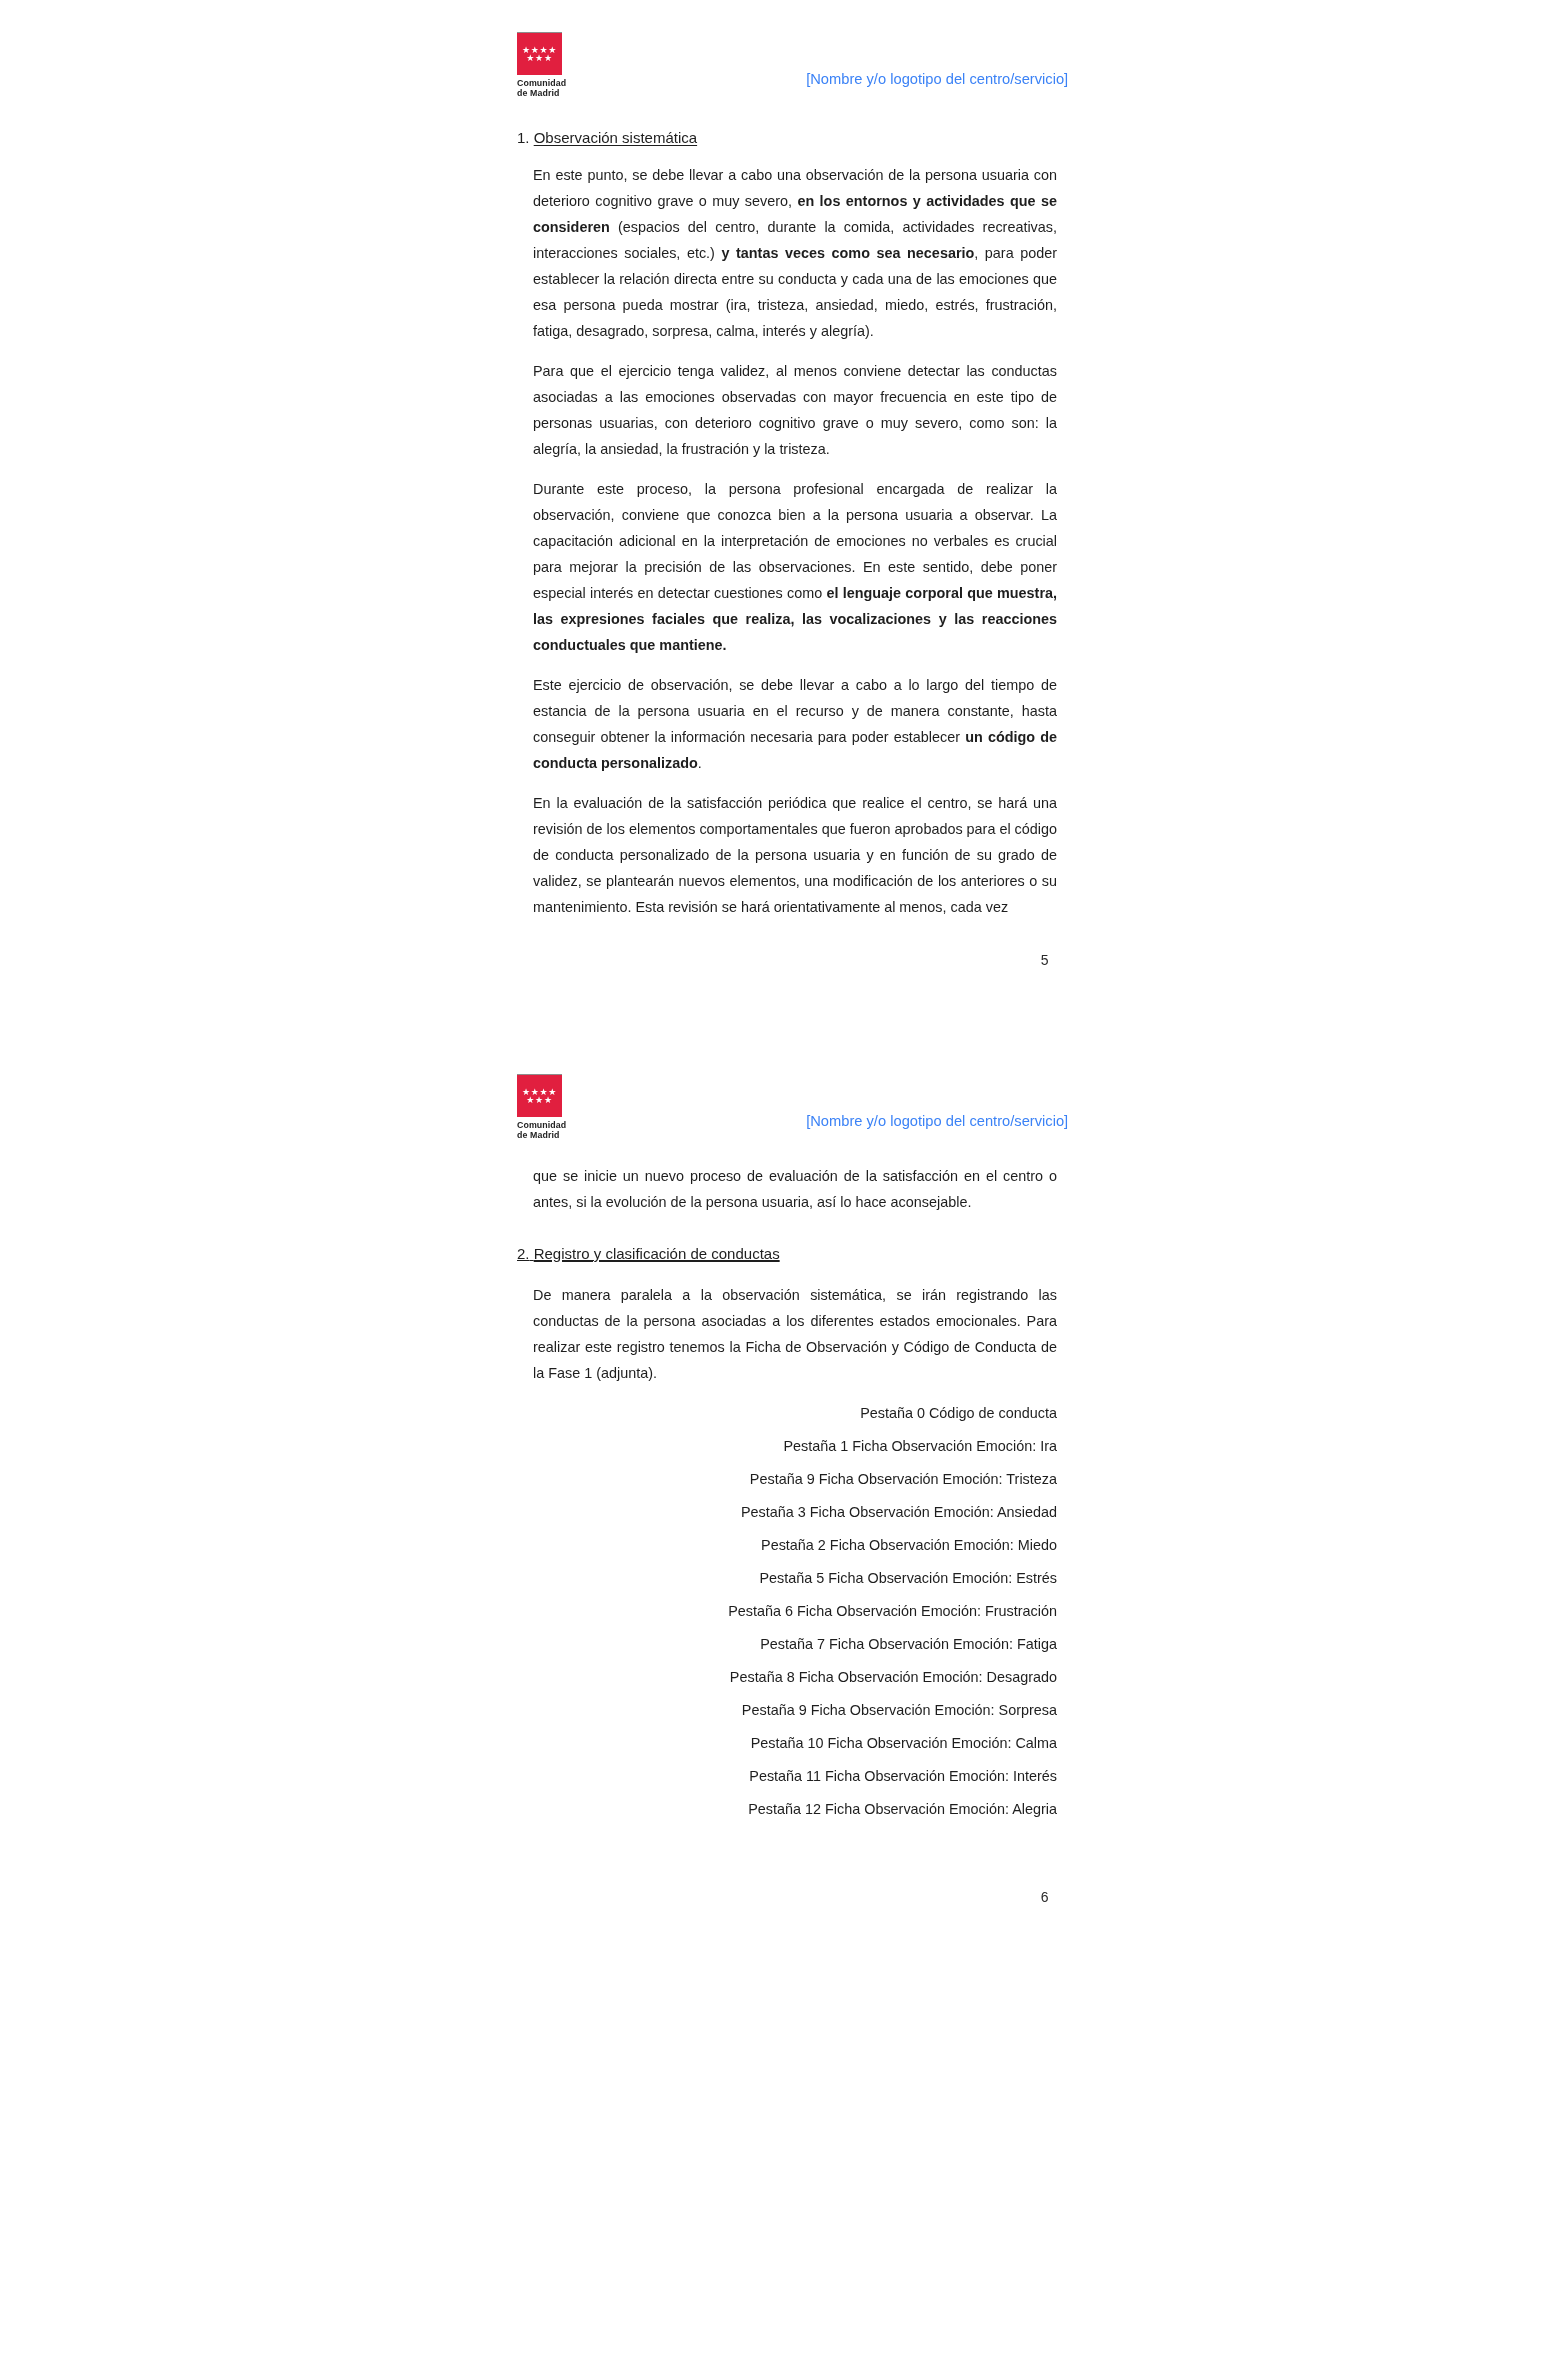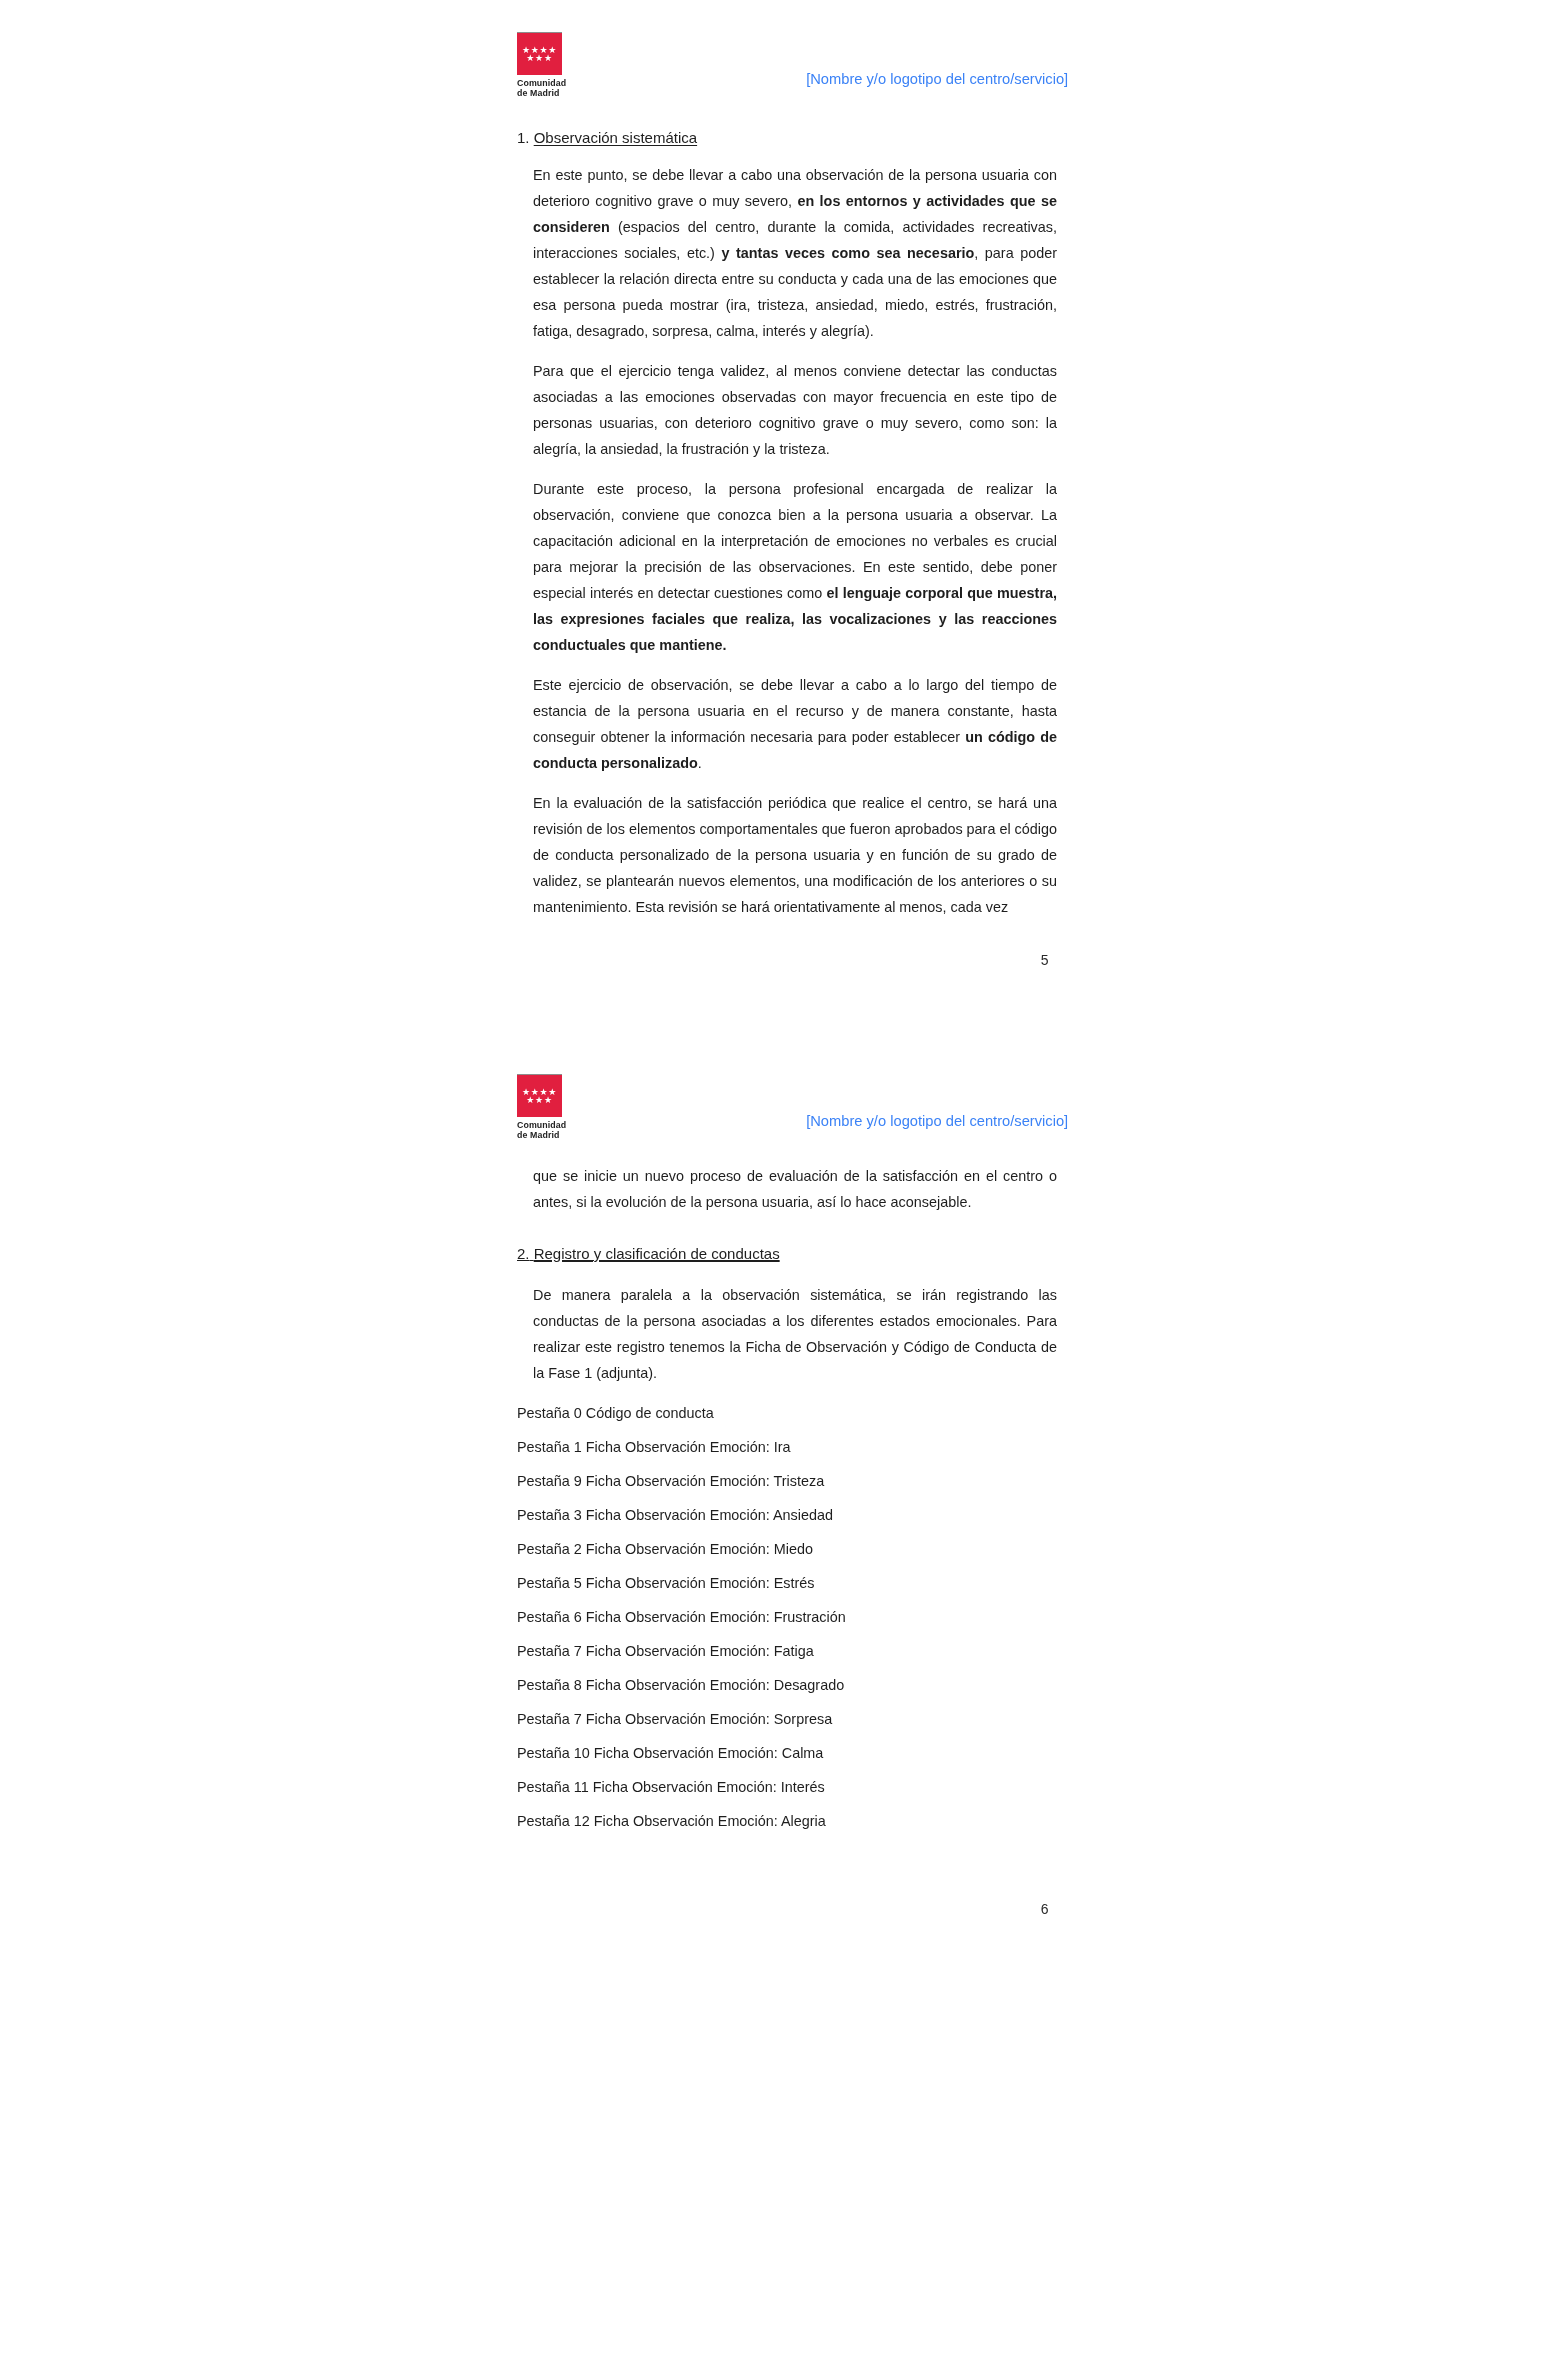--- a/index.html
+++ b/index.html
@@ -79,24 +79,24 @@
     margin: 0 0 14px 16px;
     font-size: 14.4px;
     line-height: 26px;
     text-align: justify;
     color: #1e1e1e;
   }
   .intro-par { margin-top: 22.4px; }
   .b { font-weight: 700; }
 
   .tab-line {
-    margin: 8px 0 7px 0;
+    margin: 0 0 7px 0;
     font-size: 14.4px;
     line-height: 26px;
-    text-align: left;
+    text-align: right;
   }
 
   .page-number {
     margin: 31px 0 0 0;
     text-align: right;
     padding-right: 8.4px;
     font-size: 14px;
     line-height: 19.6px;
     color: #2a2a2a;
   }
@@ -154,20 +154,20 @@
 
   <p class="tab-line">Pestaña 0 Código de conducta</p>
   <p class="tab-line">Pestaña 1 Ficha Observación Emoción: Ira</p>
   <p class="tab-line">Pestaña 9 Ficha Observación Emoción: Tristeza</p>
   <p class="tab-line">Pestaña 3 Ficha Observación Emoción: Ansiedad</p>
   <p class="tab-line">Pestaña 2 Ficha Observación Emoción: Miedo</p>
   <p class="tab-line">Pestaña 5 Ficha Observación Emoción: Estrés</p>
   <p class="tab-line">Pestaña 6 Ficha Observación Emoción: Frustración</p>
   <p class="tab-line">Pestaña 7 Ficha Observación Emoción: Fatiga</p>
   <p class="tab-line">Pestaña 8 Ficha Observación Emoción: Desagrado</p>
-  <p class="tab-line">Pestaña 7 Ficha Observación Emoción: Sorpresa</p>
+  <p class="tab-line">Pestaña 9 Ficha Observación Emoción: Sorpresa</p>
   <p class="tab-line">Pestaña 10 Ficha Observación Emoción: Calma</p>
   <p class="tab-line">Pestaña 11 Ficha Observación Emoción: Interés</p>
   <p class="tab-line">Pestaña 12 Ficha Observación Emoción: Alegria</p>
 
   <p class="page-number">6</p>
 </section>
 
 
 </body></html>

